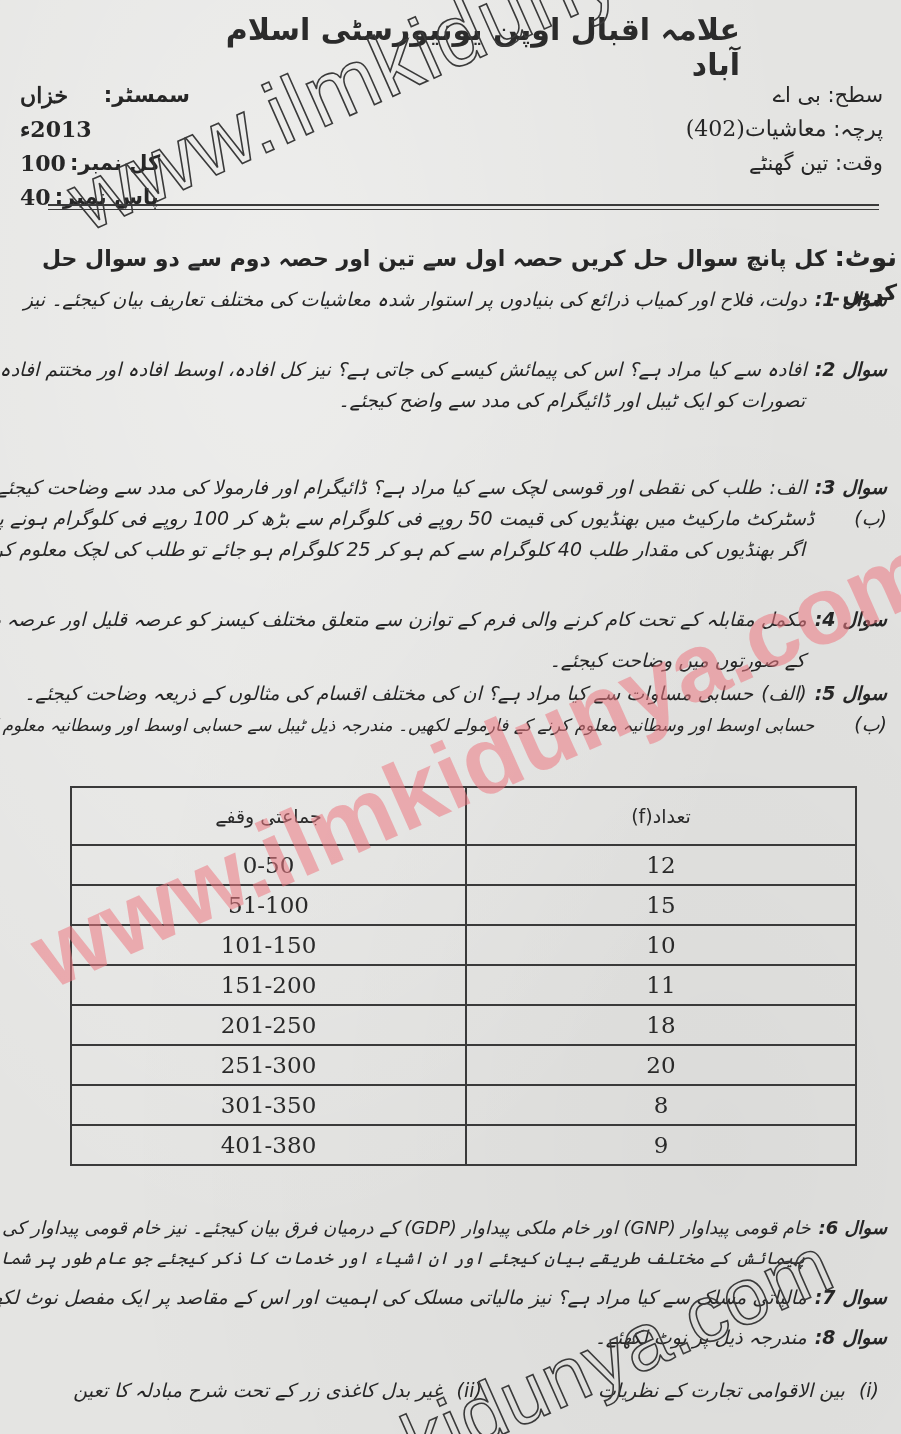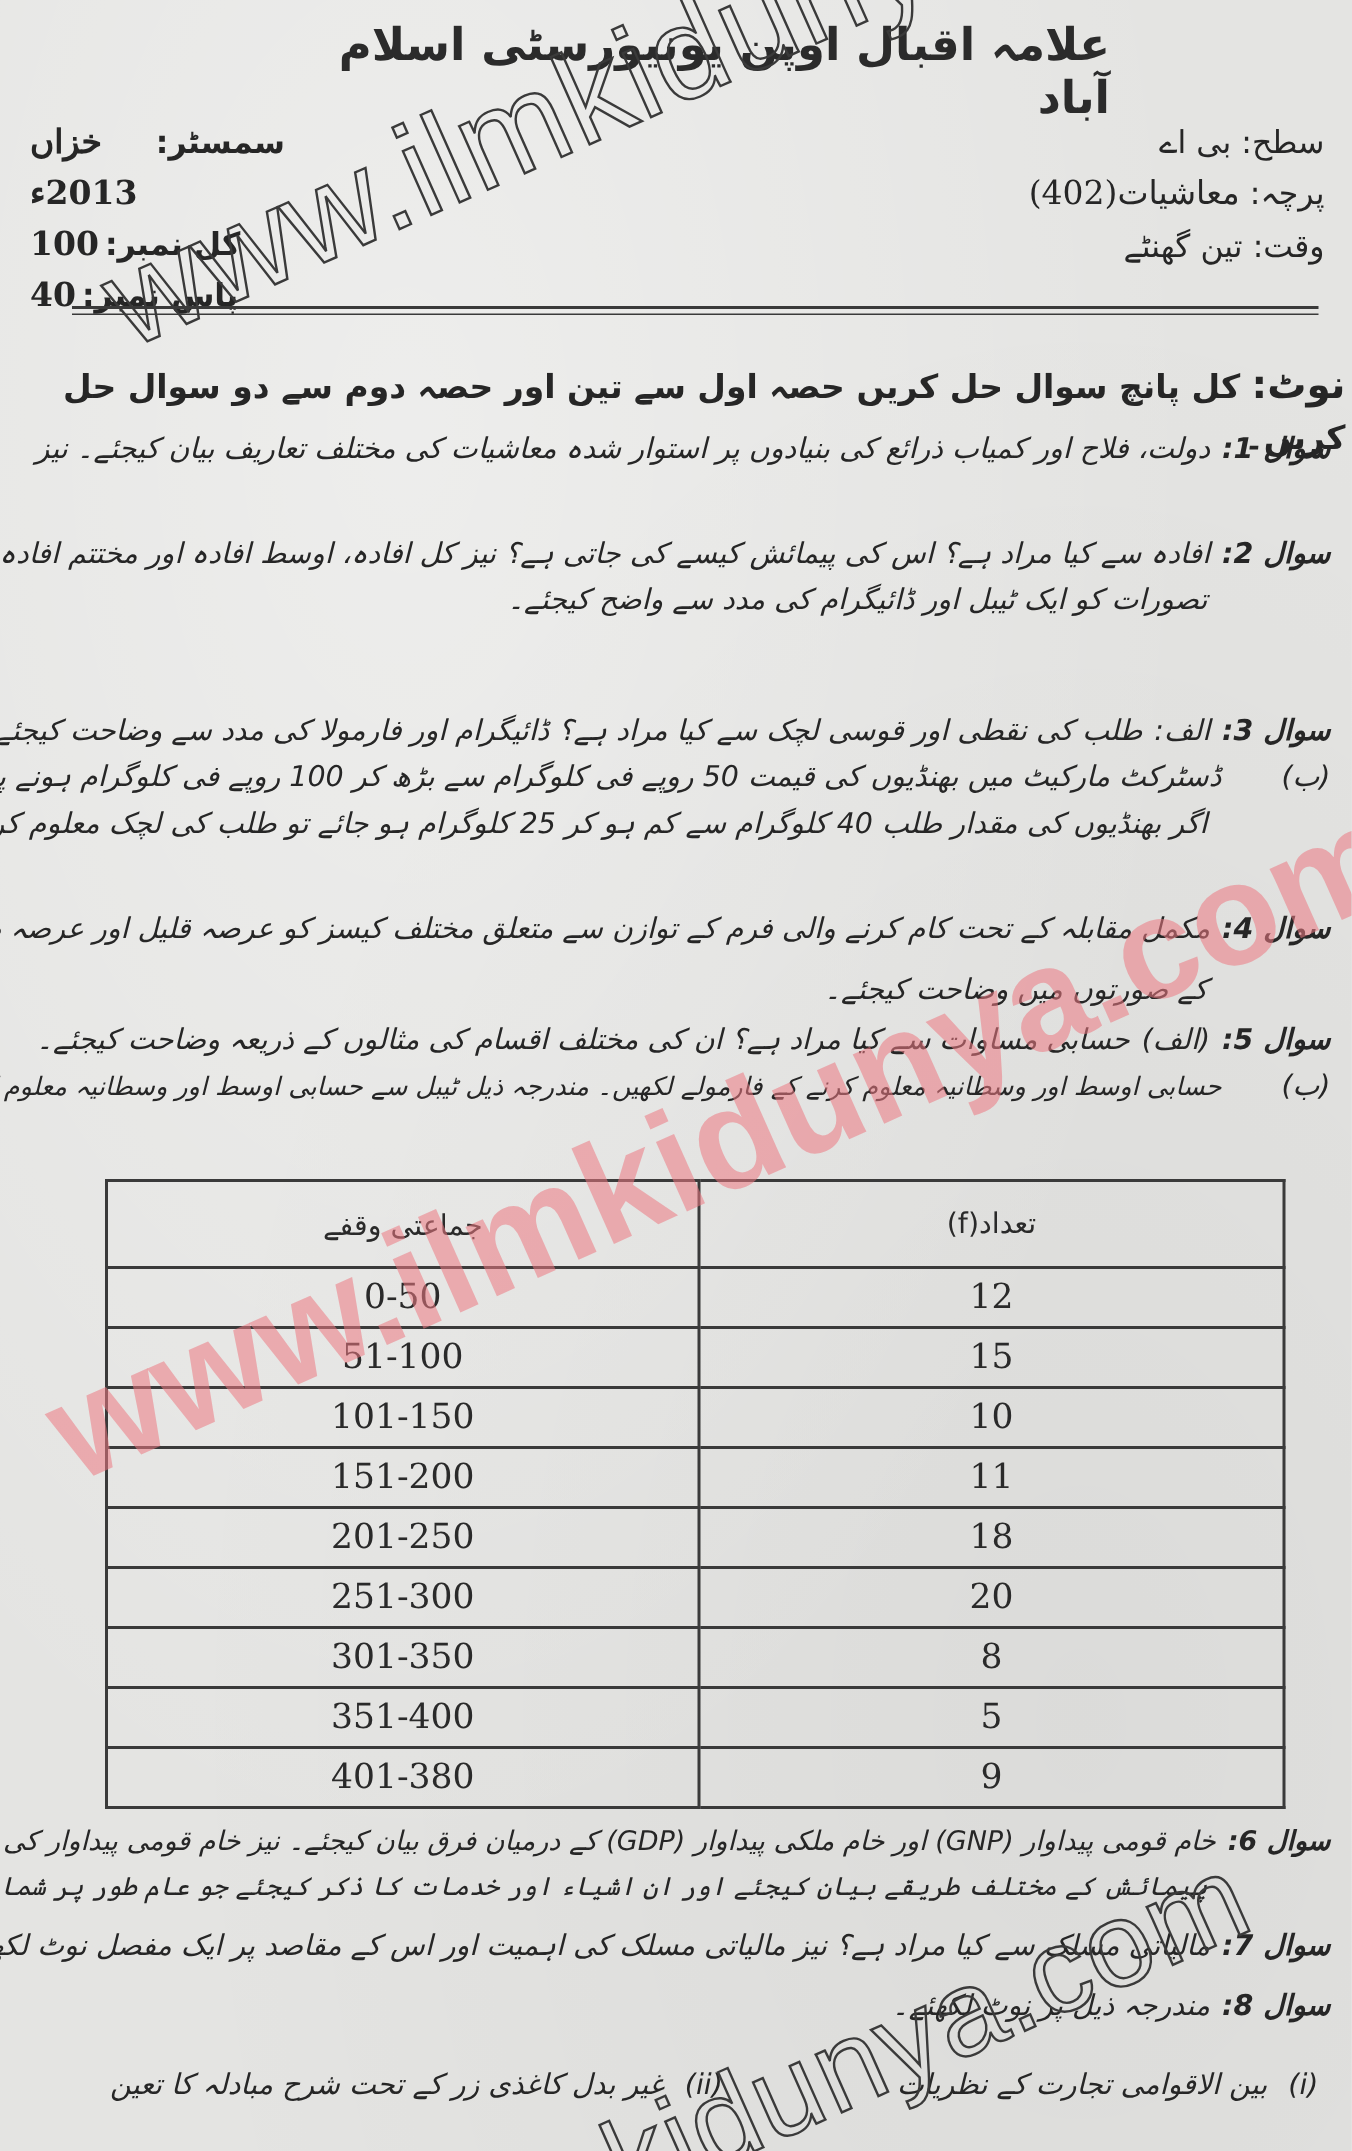--- a/index.html
+++ b/index.html
@@ -167,24 +167,20 @@
           </tr>
         <tr>
             <td class="col-interval">251-300</td>
             <td>20</td>
           </tr>
         <tr>
             <td class="col-interval">301-350</td>
             <td>8</td>
           </tr>
         <tr>
-            <td class="col-interval">351-400</td>
-            <td>5</td>
-          </tr>
-        <tr>
             <td class="col-interval">401-380</td>
             <td>9</td>
           </tr>
       </tbody>
     </table>
   </div>
 
   <div class="q rtl" style="top:1212px;">
     <span class="line" style="font-size:18px;"><span class="qlabel">سوال 6:</span><span>خام قومی پیداوار (GNP) اور خام ملکی پیداوار (GDP) کے درمیان فرق بیان کیجئے۔ نیز خام قومی پیداوار کی</span></span>
     <span class="line indent" style="font-size:17px;">پیمائش کے مختلف طریقے بیان کیجئے اور ان اشیاء اور خدمات کا ذکر کیجئے جو عام طور پر شمار ہونے سے رہ جاتی ہیں۔</span>

